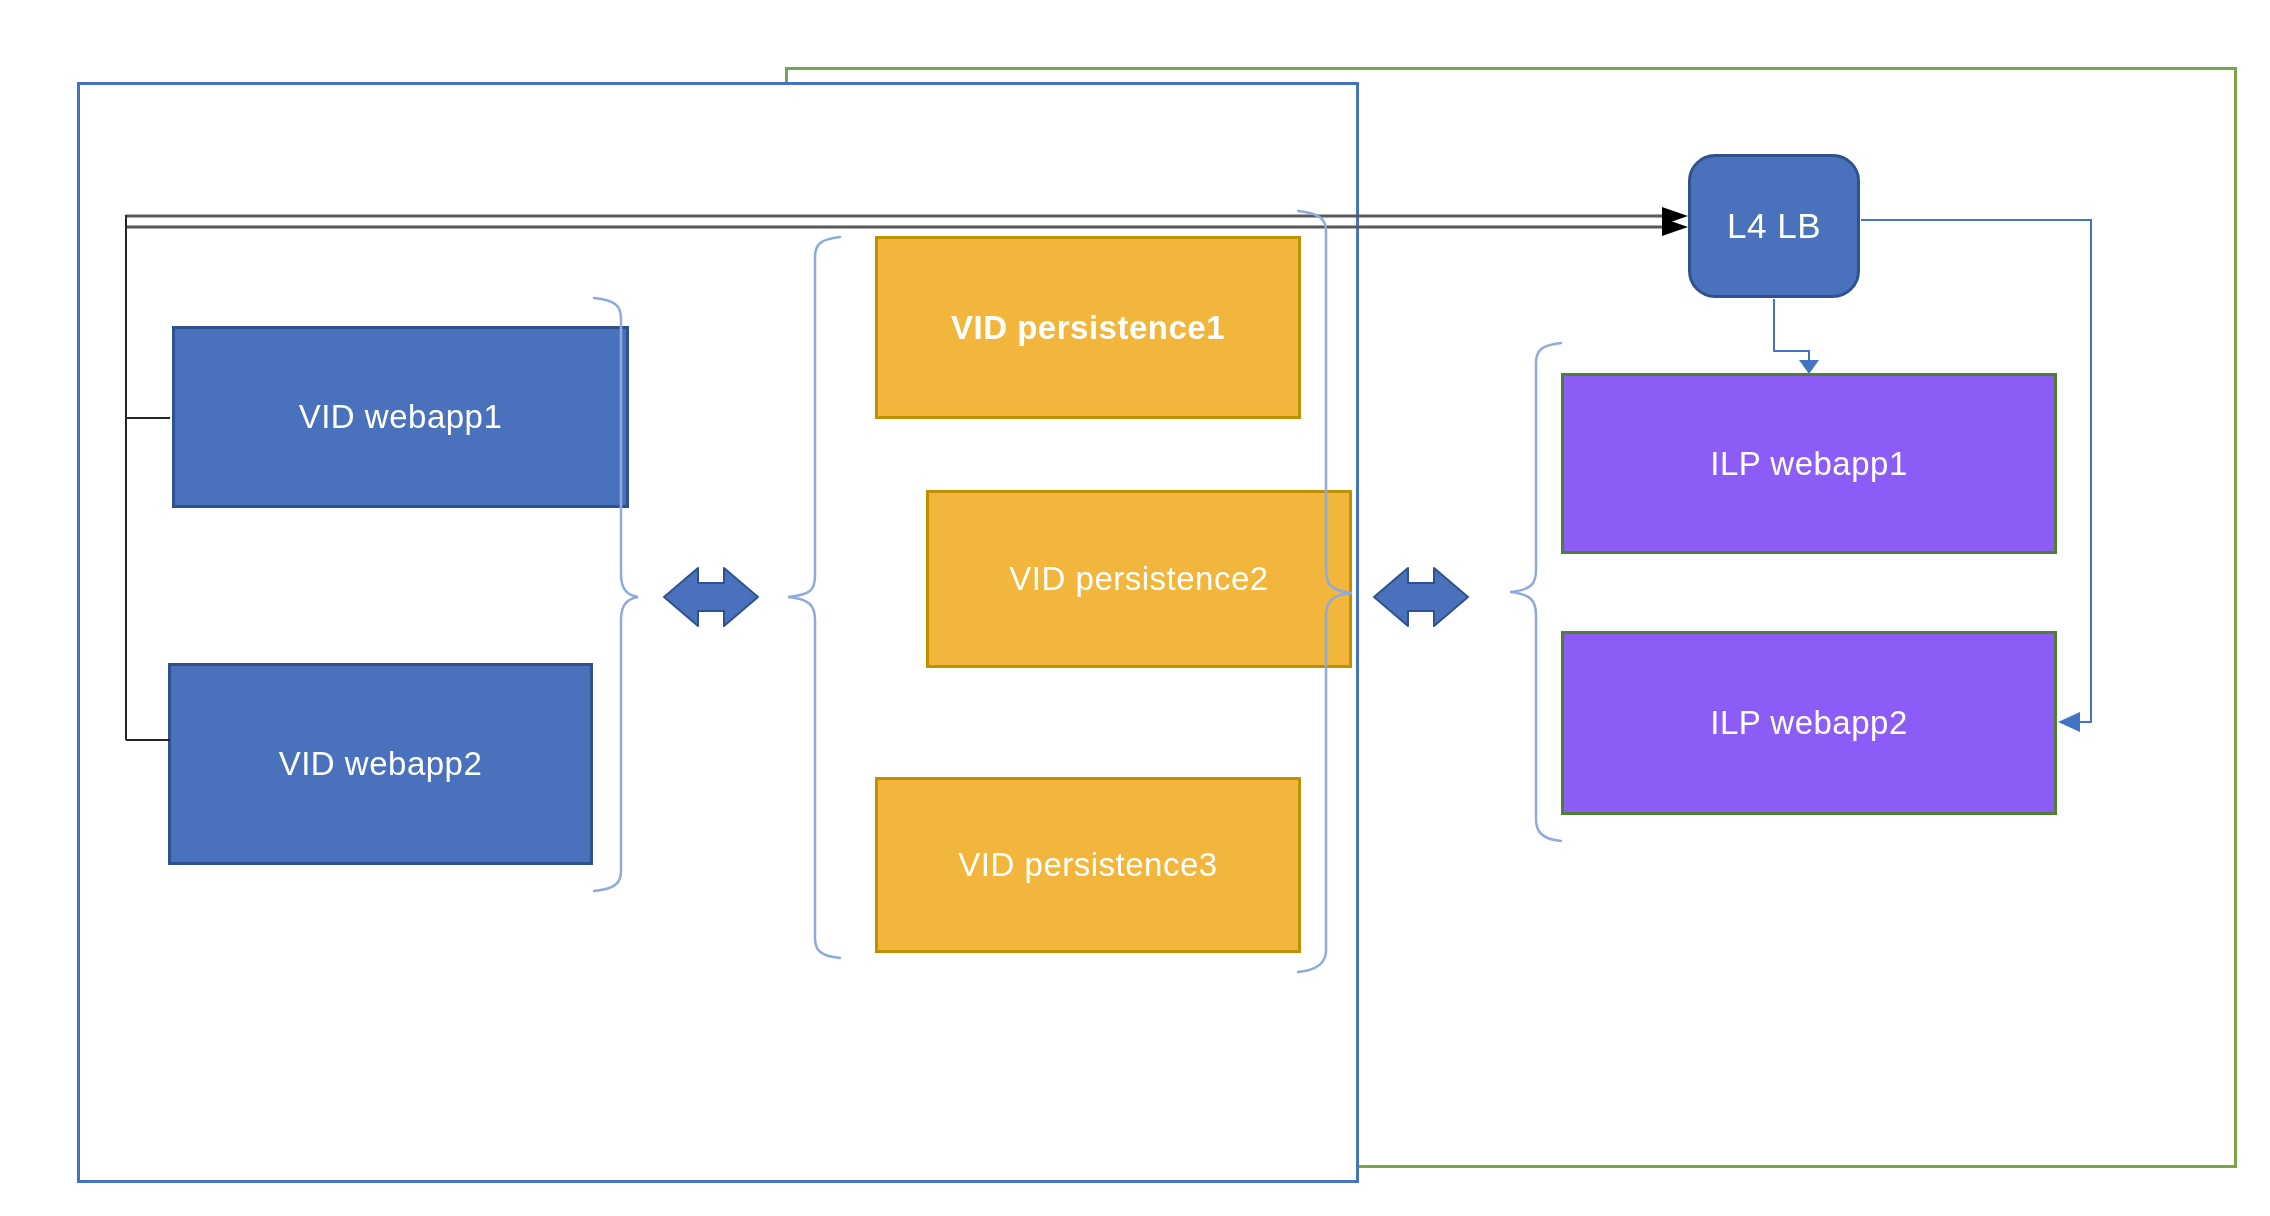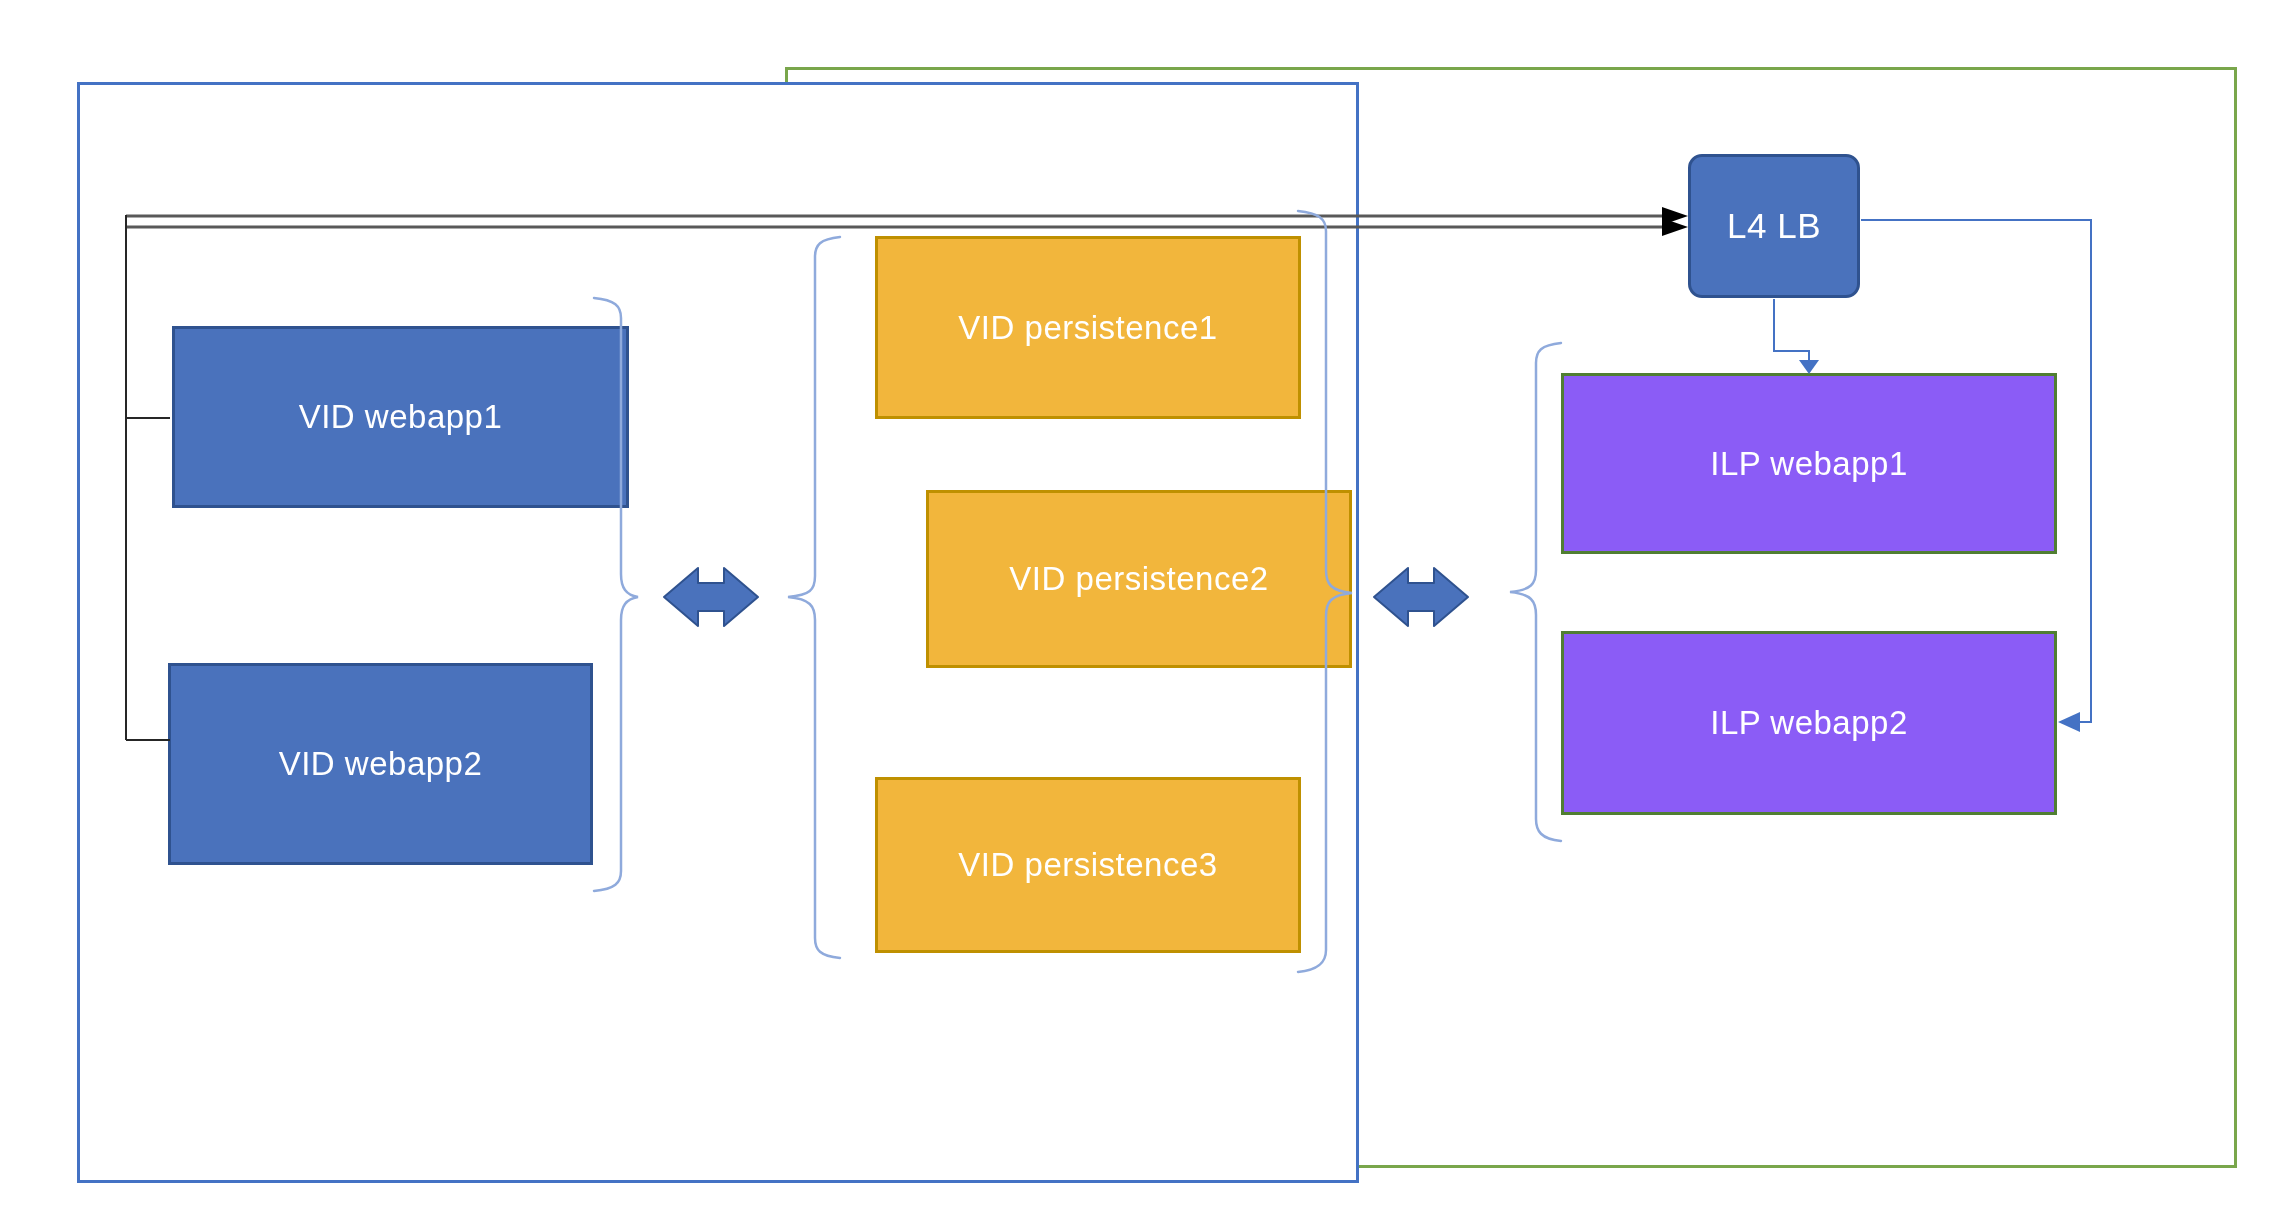--- a/index.html
+++ b/index.html
@@ -41,25 +41,25 @@
     z-index: 3;
     text-align: center;
     letter-spacing: 0.5px;
   }
   .node-blue   { background: #4A72BC; border: 3px solid #2F528F; }
   .node-orange { background: #F2B63C; border: 3px solid #BF9000; }
   .node-green  { background: #8b5cf6; border: 3px solid #507E32; }
 
   #box-vid-webapp1 { left: 172px;  top: 326px; width: 457px; height: 182px; }
   #box-vid-webapp2 { left: 168px;  top: 663px; width: 425px; height: 202px; }
-  #box-vid-p1      { left: 875px;  top: 236px; width: 426px; height: 183px; }
+  #box-vid-p1      { left: 875px;  top: 236px; width: 426px; height: 183px; font-weight: bold; }
   #box-vid-p2      { left: 926px;  top: 490px; width: 426px; height: 178px; }
   #box-vid-p3      { left: 875px;  top: 777px; width: 426px; height: 176px; }
   #box-l4lb        { left: 1688px; top: 154px; width: 172px; height: 144px;
-                     border-radius: 14px; font-size: 35px; }
+                     border-radius: 27px; font-size: 35px; }
   #box-ilp-webapp1 { left: 1561px; top: 373px; width: 496px; height: 181px; }
   #box-ilp-webapp2 { left: 1561px; top: 631px; width: 496px; height: 184px; }
 
   #connector-layer {
     position: absolute;
     left: 0; top: 0;
     width: 2270px; height: 1216px;
     z-index: 4;
     pointer-events: none;
   }

